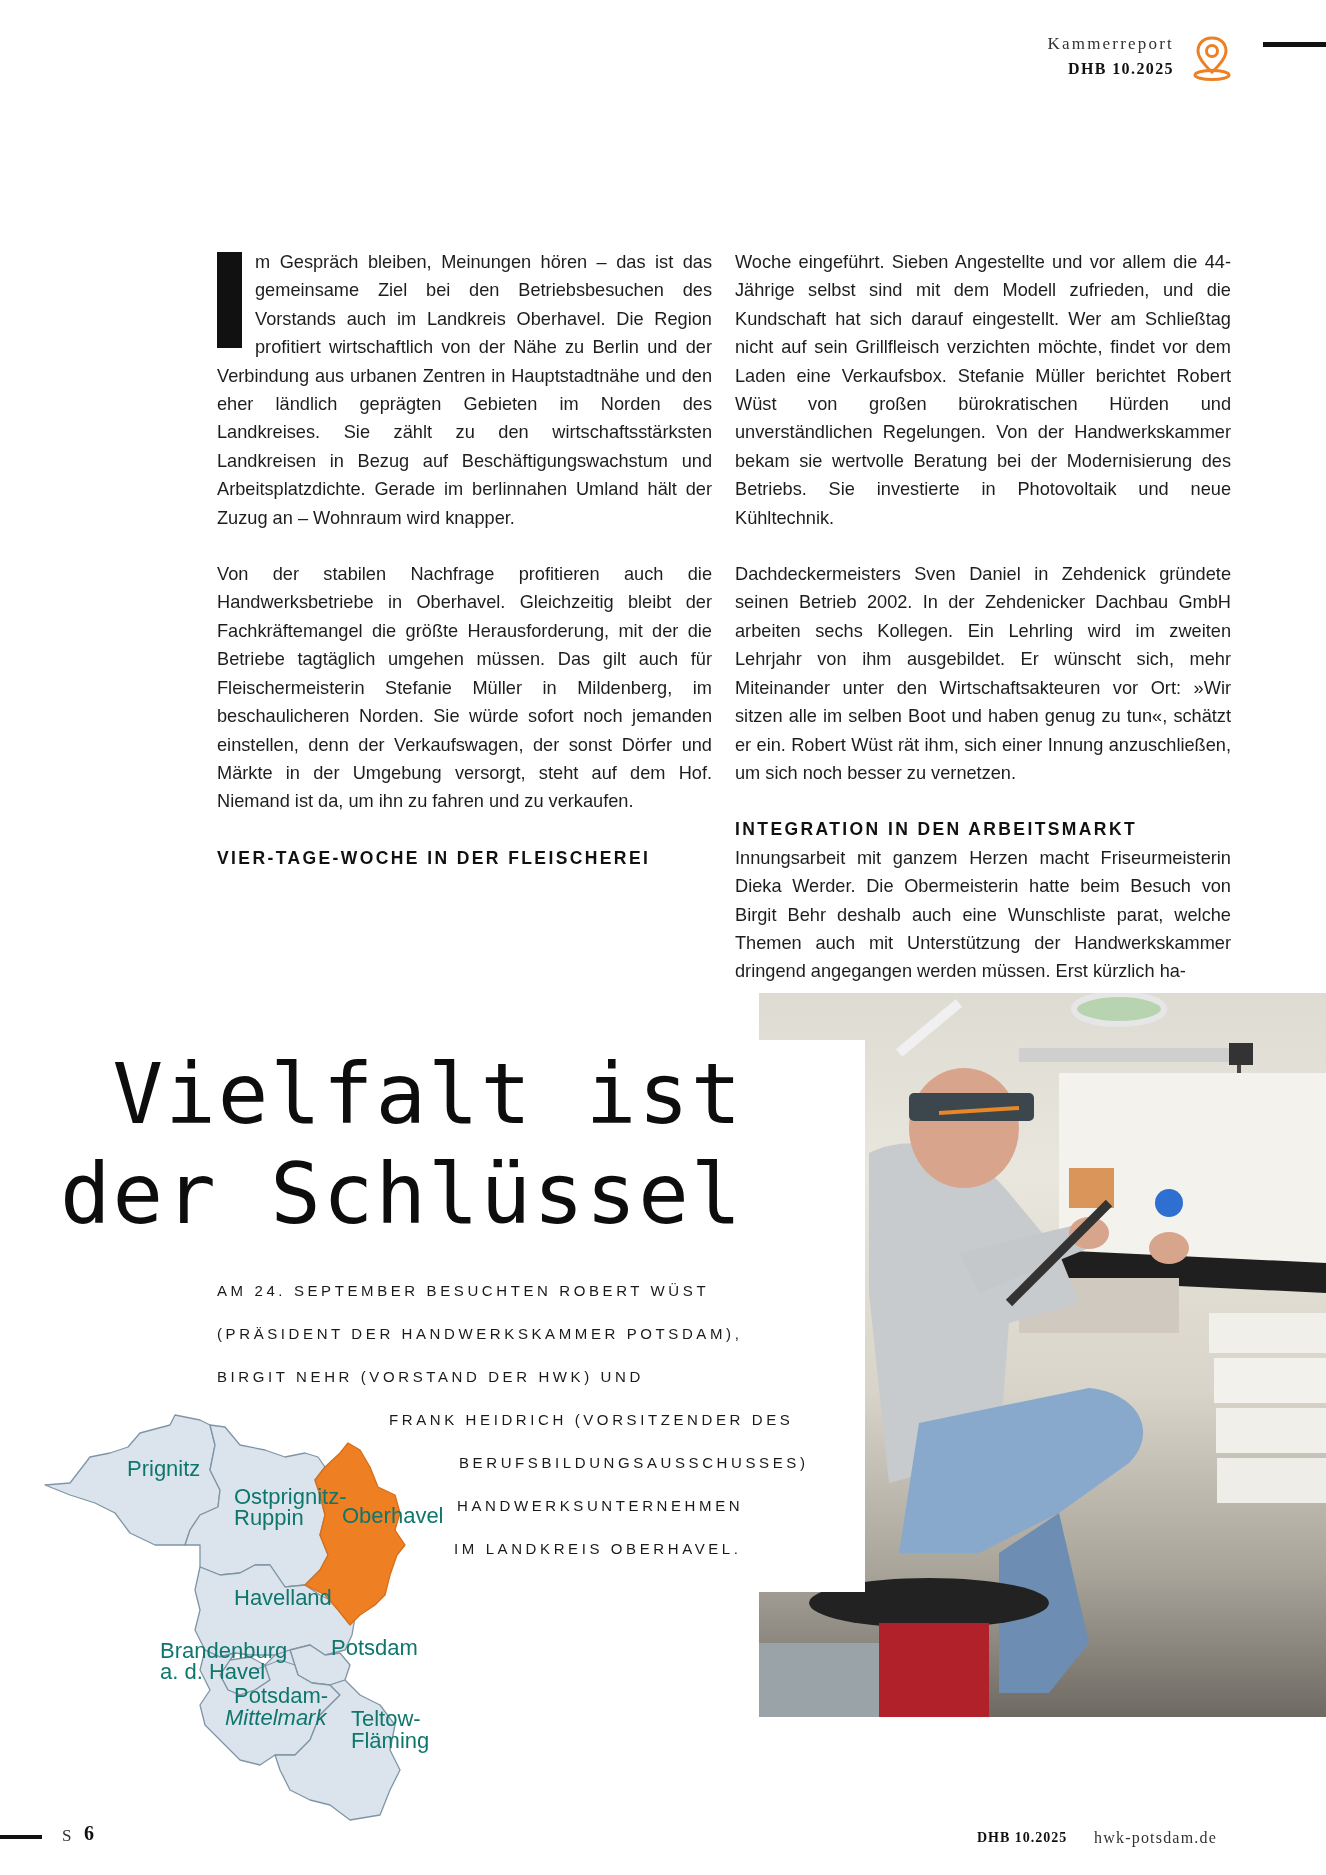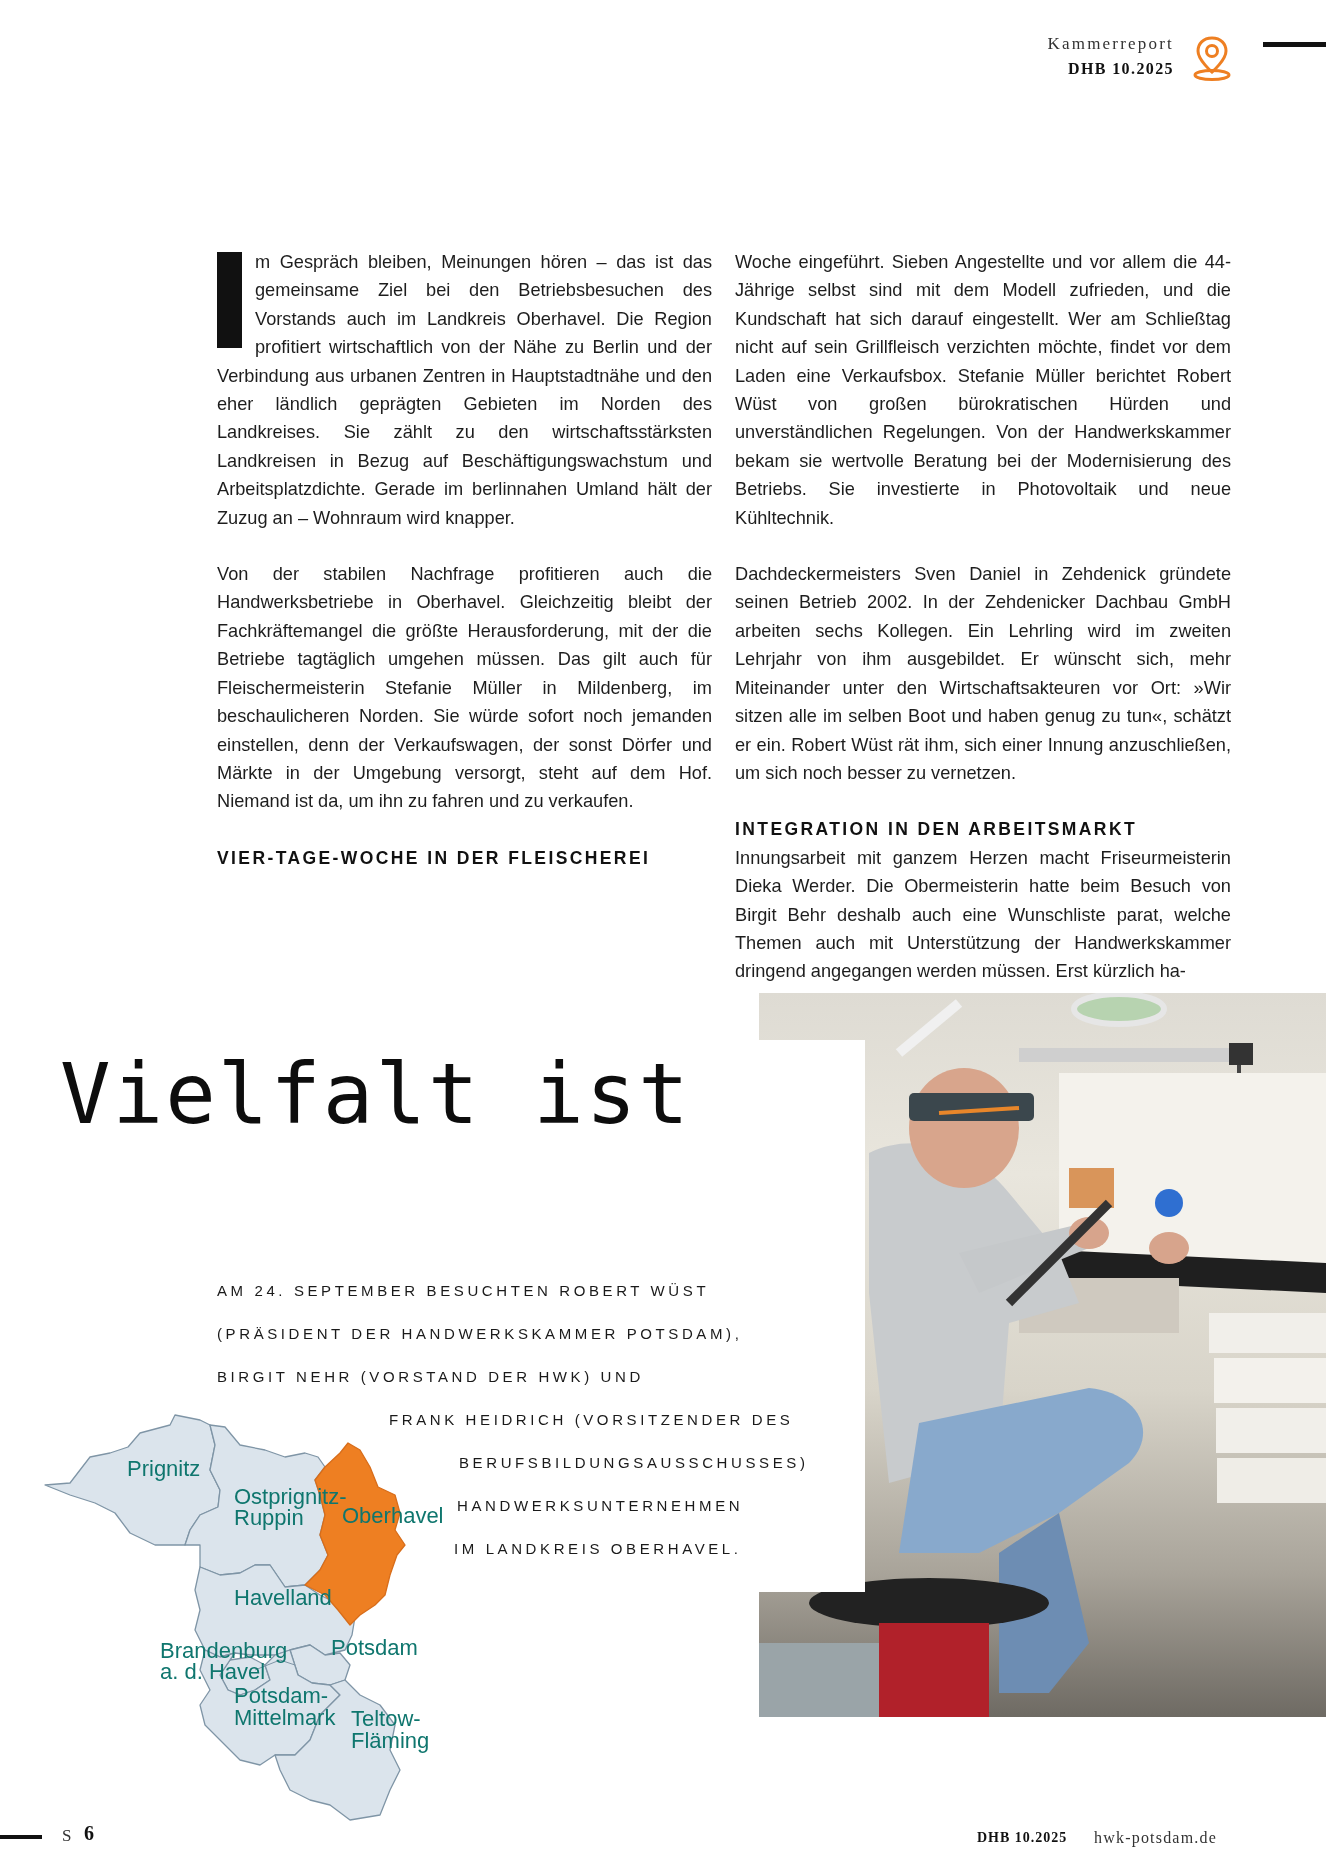--- a/index.html
+++ b/index.html
@@ -108,20 +108,21 @@
     <rect x="120" y="630" width="110" height="94" fill="#b1212a"></rect>
 
     <rect x="0" y="650" width="120" height="74" fill="#9aa4a8"></rect>
   </svg>
 </div>
 
 <div class="overlay-box"></div>
 
 <h1 class="headline">
   <span>Vielfalt ist</span>
+  <span>der Schlüssel</span>
 </h1>
 
 <svg class="map" viewBox="0 0 400 430">
   <g stroke="#7f95a6" stroke-width="1.3" fill="#dbe4ec" stroke-linejoin="round">
 
     <path d="M5 90 L30 88 L50 62 L70 58 L88 52 L100 38 L130 30 L135 20 L160 25 L170 30 L175 50 L170 75 L180 95 L178 112 L160 120 L150 135 L145 150 L115 150 L90 138 L75 118 L55 108 L30 100 Z"></path>
 
     <path d="M170 30 L185 32 L200 50 L225 55 L245 62 L265 58 L278 62 L285 72 L275 85 L280 100 L285 120 L280 140 L288 160 L280 175 L265 190 L245 192 L230 170 L215 170 L200 178 L180 180 L160 172 L160 150 L145 150 L150 135 L160 120 L178 112 L180 95 L170 75 L175 50 Z"></path>
 
     <path d="M160 172 L180 180 L200 178 L215 170 L230 170 L245 192 L265 190 L280 200 L300 210 L315 222 L312 240 L305 255 L285 260 L270 250 L250 255 L235 260 L210 260 L195 258 L180 262 L165 255 L155 235 L160 215 L155 195 Z"></path>
@@ -142,21 +143,21 @@
 
 <div class="map-label" style="left:127px; top:1458px;">Prignitz</div>
 <div class="map-label" style="left:234px; top:1486px;">Ostprignitz-</div>
 <div class="map-label" style="left:234px; top:1507px;">Ruppin</div>
 <div class="map-label" style="left:342px; top:1505px;">Oberhavel</div>
 <div class="map-label" style="left:234px; top:1587px;">Havelland</div>
 <div class="map-label" style="left:160px; top:1640px;">Brandenburg</div>
 <div class="map-label" style="left:160px; top:1661px;">a. d. Havel</div>
 <div class="map-label" style="left:331px; top:1637px;">Potsdam</div>
 <div class="map-label" style="left:234px; top:1685px;">Potsdam-</div>
-<div class="map-label" style="left:234px; top:1707px;">Mittelmark</div>
+<div class="map-label" style="left:225px; top:1707px;font-style:italic;">Mittelmark</div>
 <div class="map-label" style="left:351px; top:1708px;">Teltow-</div>
 <div class="map-label" style="left:351px; top:1730px;">Fläming</div>
 
 <div class="intro" style="left:217px; top:1277px;">AM 24. SEPTEMBER BESUCHTEN ROBERT WÜST</div>
 <div class="intro" style="left:217px; top:1320px;">(PRÄSIDENT DER HANDWERKSKAMMER POTSDAM),</div>
 <div class="intro" style="left:217px; top:1363px;">BIRGIT NEHR (VORSTAND DER HWK) UND</div>
 <div class="intro" style="left:389px; top:1406px;">FRANK HEIDRICH (VORSITZENDER DES</div>
 <div class="intro" style="left:431px; top:1449px;margin-left:28px;">BERUFSBILDUNGSAUSSCHUSSES)</div>
 <div class="intro" style="left:457px; top:1492px;">HANDWERKSUNTERNEHMEN</div>
 <div class="intro" style="left:454px; top:1535px;text-align:right;">IM LANDKREIS OBERHAVEL.</div>

